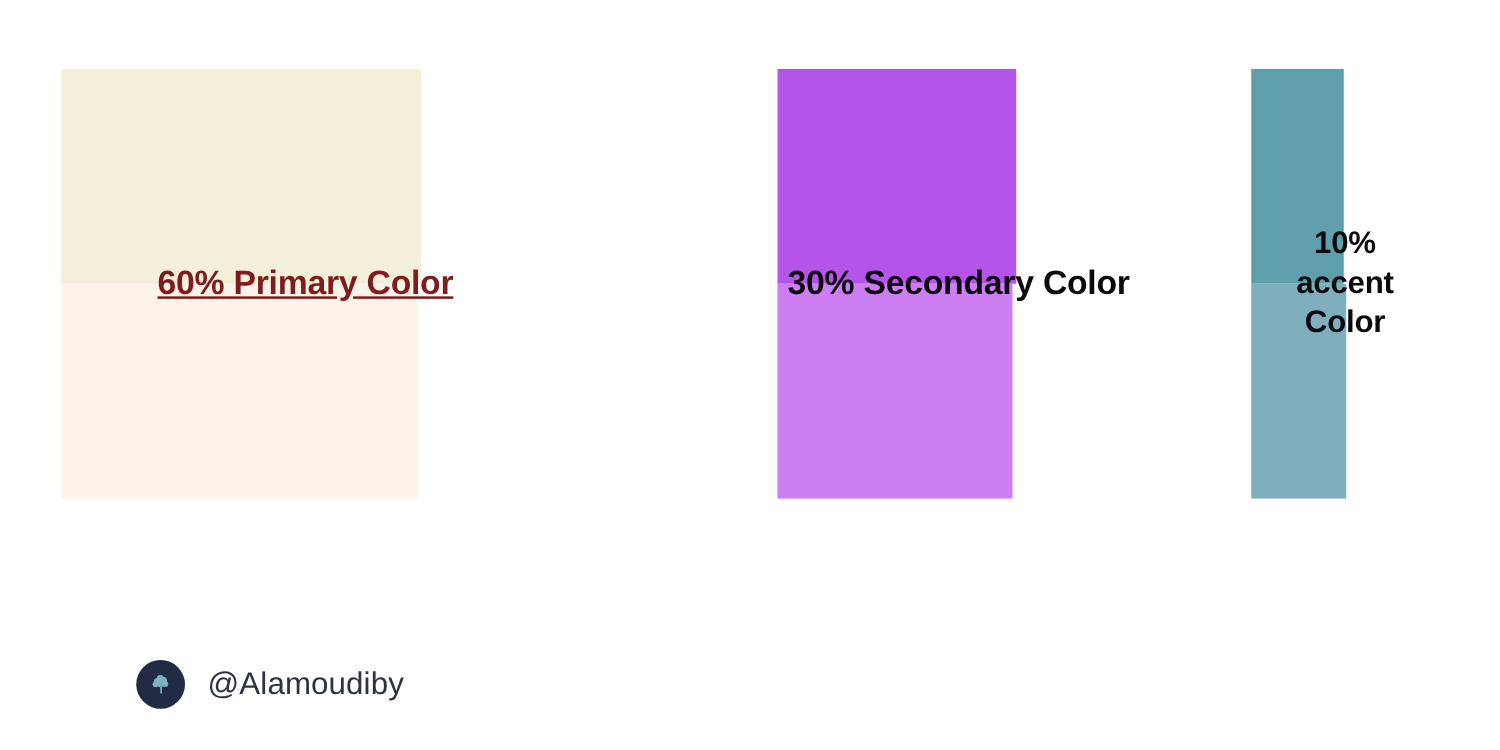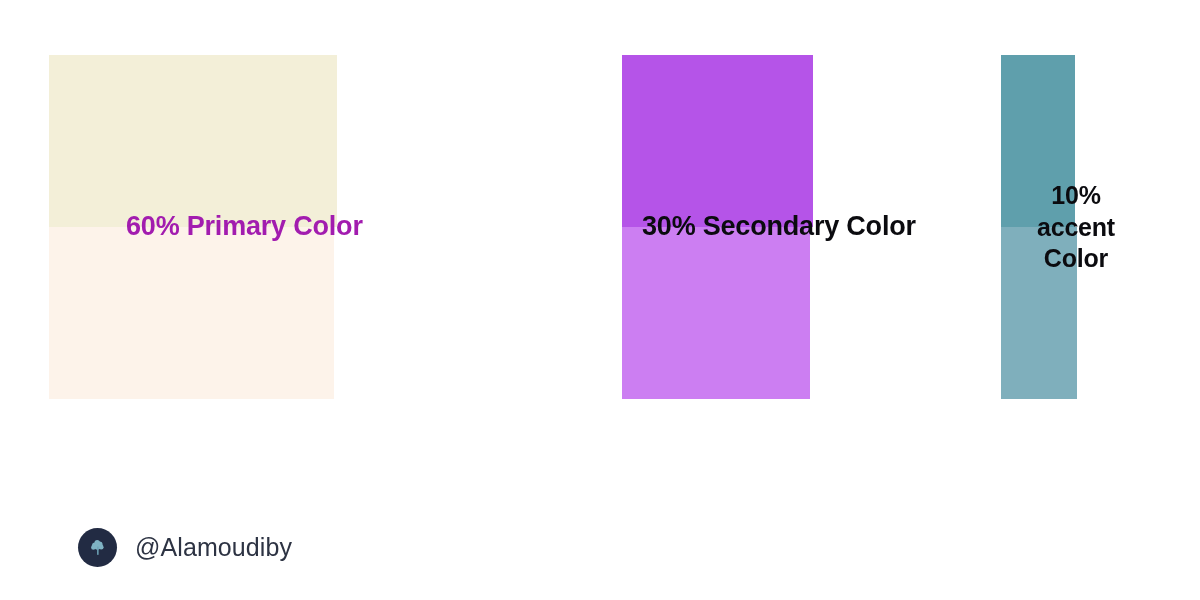--- a/index.html
+++ b/index.html
@@ -78,31 +78,31 @@
   #band-accent-a    { width:  74px; background: #5f9fac; }
   #band-accent-b    { width:  76px; background: #7fafbc; }
 
   
   #label-primary {
     text-align: left;
     padding-left: 77px;
   }
   #label-secondary {
     text-align: left;
-    padding-left: 20px;
+    padding-left: 8px;
   }
   #label-accent {
     font-size: 25px;
     line-height: 1.26;
   }
 
   
   #watermark {
     position: absolute;
-    left: 78px;
+    left: 109px;
     top: 528px;
     display: flex;
     flex-direction: row;
     align-items: center;
     gap: 18px;
   }
 
   #avatar {
     width: 39px;
     height: 39px;
@@ -125,21 +125,21 @@
 </head>
 <body>
 
 <div id="canvas" style="background: rgb(255, 255, 255);">
 
   <div id="palette-bar">
 
     <div class="group" id="group-primary">
       <div class="band" id="band-primary-a" style="background: rgb(243, 239, 216);"></div>
       <div class="band" id="band-primary-b" style="background: rgb(253, 243, 234);"></div>
-      <div class="group-label" id="label-primary" style="color: #a21caf;">60% Primary Color</div>
+      <div class="group-label" id="label-primary" style="color: #7f1d1d; text-decoration: underline;">60% Primary Color</div>
     </div>
 
     <div class="group" id="group-secondary">
       <div class="band" id="band-secondary-a" style="background: rgb(181, 84, 232);"></div>
       <div class="band" id="band-secondary-b" style="background: rgb(204, 126, 242);"></div>
       <div class="group-label" id="label-secondary" style="color: rgb(11, 11, 15);">30% Secondary Color</div>
     </div>
 
     <div class="group" id="group-accent">
       <div class="band" id="band-accent-a" style="background: rgb(95, 159, 172);"></div>

